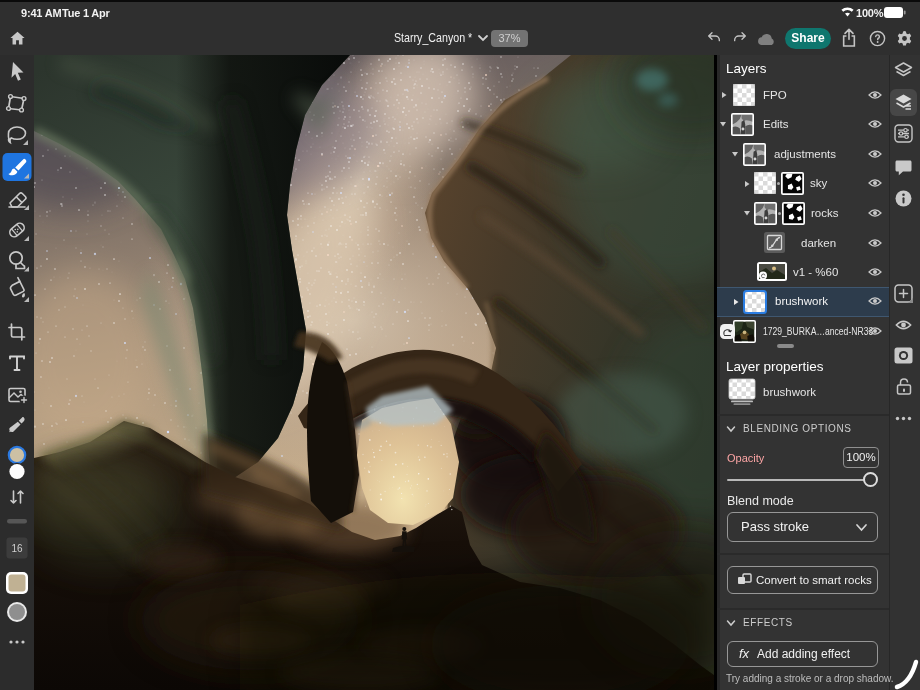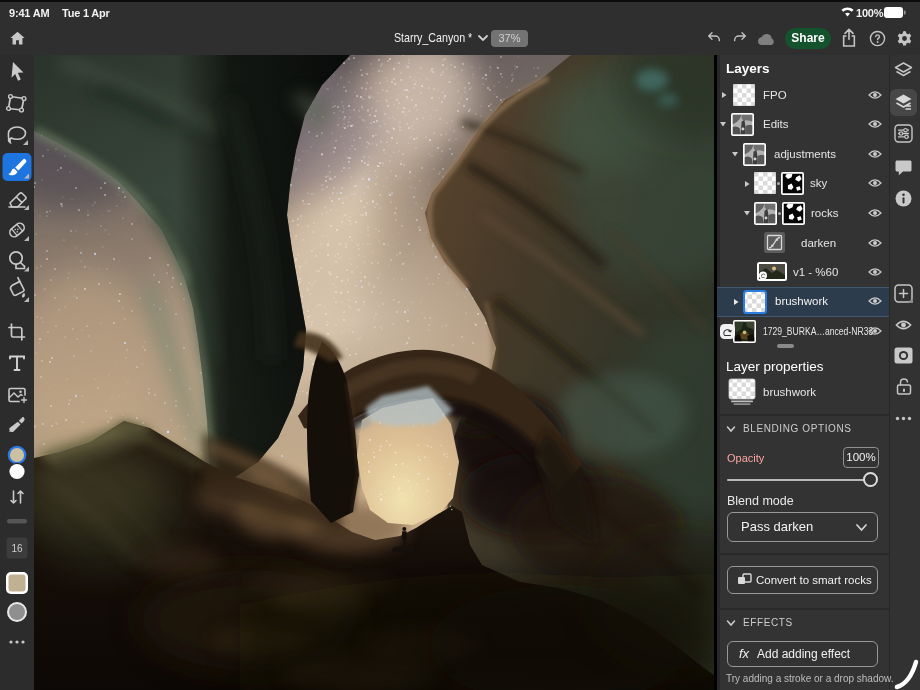--- a/index.html
+++ b/index.html
@@ -12,21 +12,21 @@
 #canvas{left:34px;top:55px;width:680px;height:635px}
 #rpanel{left:717px;top:55px;width:172px;height:635px;background:#333333;border-left:3px solid #282828}
 #rstrip{left:889px;top:55px;width:31px;height:635px;background:#323232;border-left:1px solid #272727}
 .t{position:absolute;white-space:nowrap}
 svg{display:block}
 </style></head>
 <body>
 <div class="abs" id="chrome"></div>
 <div class="abs" id="topline"></div>
 <div class="abs" id="status">
-  <span class="t" style="left:9px;top:5px">9:41 AM</span>
+  <span class="t" style="left:21px;top:5px">9:41 AM</span>
   <span class="t" style="left:62px;top:5px">Tue 1 Apr</span>
   <svg class="abs" style="left:840px;top:4px" width="15" height="12" viewBox="0 0 15 12">
       <path d="M7.5 10.6 L10 7.6 A4.2 4.2 0 0 0 5 7.6 Z M3.2 5.8 A6.3 6.3 0 0 1 11.8 5.8 L13.6 3.7 A9.3 9.3 0 0 0 1.4 3.7 Z" fill="#fff"></path>
     </svg>
   <span class="t" style="left:856px;top:5px">100%</span>
   <svg class="abs" style="left:884px;top:5px" width="22" height="11" viewBox="0 0 22 11">
       <rect x="0" y="0" width="19" height="11" rx="3" fill="#fff"></rect>
       <rect x="19.8" y="3.4" width="1.8" height="4.2" rx="1" fill="#9a9a9a"></rect>
     </svg>
 </div>
@@ -41,21 +41,21 @@
 <div class="abs" style="left:491px;top:30px;width:37px;height:17px;background:#737373;border-radius:4px;color:#cfcfcf;font-size:11px;text-align:center;line-height:17px">37%</div>
 <svg class="abs" style="left:705px;top:30px" width="18" height="16" viewBox="0 0 24 24">
     <path d="M9 4 L4 9 L9 14 M4 9 H14 A6 6 0 0 1 20 15 V16" stroke="#c4c4c4" stroke-width="2" fill="none" stroke-linecap="round" stroke-linejoin="round"></path>
   </svg>
 <svg class="abs" style="left:731px;top:30px" width="18" height="16" viewBox="0 0 24 24">
     <path d="M15 4 L20 9 L15 14 M20 9 H10 A6 6 0 0 0 4 15 V16" stroke="#c4c4c4" stroke-width="2" fill="none" stroke-linecap="round" stroke-linejoin="round"></path>
   </svg>
 <svg class="abs" style="left:756px;top:31px" width="21" height="15" viewBox="0 0 24 17">
     <path d="M6 16 A4.5 4.5 0 0 1 6.5 7.1 A6 6 0 0 1 18 8.5 A4.2 4.2 0 0 1 18 16 Z" fill="#7f7f7f"></path>
   </svg>
-<div class="abs" style="left:785px;top:28px;width:46px;height:21px;background:#14532d;border-radius:11px;color:#fff;font-size:12px;font-weight:bold;text-align:center;line-height:21px">Share</div>
+<div class="abs" style="left:785px;top:28px;width:46px;height:21px;background:#0f766e;border-radius:11px;color:#fff;font-size:12px;font-weight:bold;text-align:center;line-height:21px">Share</div>
 <svg class="abs" style="left:841px;top:28px" width="16" height="20" viewBox="0 0 24 30">
     <path d="M12 2 L12 17 M6 8 L12 2 L18 8" stroke="#c4c4c4" stroke-width="2.4" fill="none" stroke-linecap="round" stroke-linejoin="round"></path>
     <path d="M7 12 H4 V27 H20 V12 H17" stroke="#c4c4c4" stroke-width="2.4" fill="none" stroke-linecap="square"></path>
   </svg>
 <svg class="abs" style="left:869px;top:30px" width="17" height="17" viewBox="0 0 24 24">
     <circle cx="12" cy="12" r="10" stroke="#c4c4c4" stroke-width="2" fill="none"></circle>
     <path d="M9.5 9.2 A2.6 2.6 0 1 1 12.6 12 L12.3 13.6" stroke="#c4c4c4" stroke-width="2" fill="none" stroke-linecap="round"></path>
     <circle cx="12.2" cy="17" r="1.3" fill="#c4c4c4"></circle>
   </svg>
 <svg class="abs" style="left:896px;top:30px" width="17" height="17" viewBox="0 0 24 24">
@@ -2377,21 +2377,21 @@
         <path d="M14 16 L20 14 L22 18 L22 22 L15 22 Z" fill="#120e08"></path>
         <circle cx="11" cy="12" r="2" fill="#c9b57e"></circle>
       </symbol>
 <symbol id="eye" viewBox="0 0 14 10">
         <path d="M1 5 Q7 -1.2 13 5 Q7 11.2 1 5 Z" fill="none" stroke="#c9c9c9" stroke-width="1.2"></path>
         <circle cx="7" cy="5" r="2" fill="#c9c9c9"></circle>
       </symbol>
 </defs>
 </svg>
 
-<span class="t" style="left:726px;top:61px;color:#fff;font-size:13.5px;font-weight:bold">Layers</span>
+<span class="t" style="left:726px;top:61px;color:#fff;font-size:13.5px;font-weight:normal">Layers</span>
 
 <svg class="abs" style="left:721px;top:91px" width="6" height="8" viewBox="0 0 6 8">
     <path d="M1 1 L5.5 4 L1 7 Z" fill="#c9c9c9"></path>
   </svg>
 <svg class="abs" style="left:733px;top:84px" width="22" height="22">
     <rect width="22" height="22" rx="2" fill="url(#chk)" stroke="#c9c9c9" stroke-width="1"></rect>
   </svg>
 <span class="t" style="left:763px;top:89px;color:#e4e4e4;font-size:11.5px">FPO</span>
 <svg class="abs" style="left:868px;top:90px" width="14" height="10">
     <use href="#eye"></use>
@@ -2530,21 +2530,21 @@
 <svg class="abs" style="left:726px;top:425px" width="10" height="8" viewBox="0 0 10 8">
     <path d="M1.5 2 L5 6 L8.5 2" stroke="#cdcdcd" stroke-width="1.5" fill="none" stroke-linecap="round"></path>
   </svg>
 <span class="t" style="left:743px;top:423px;color:#cdcdcd;font-size:10px;letter-spacing:0.6px">BLENDING OPTIONS</span>
 <span class="t" style="left:727px;top:452px;color:#fca5a5;font-size:11px">Opacity</span>
 <div class="abs" style="left:843px;top:447px;width:36px;height:21px;border:1px solid #8f8f8f;border-radius:4px;color:#f0f0f0;font-size:11.5px;text-align:center;line-height:19px">100%</div>
 <div class="abs" style="left:727px;top:479px;width:150px;height:2px;background:#b9b9b9;border-radius:1px"></div>
 <div class="abs" style="left:863px;top:472px;width:15px;height:15px;border-radius:50%;border:2.5px solid #dcdcdc;background:#333"></div>
 <span class="t" style="left:727px;top:494px;color:#e8e8e8;font-size:12.5px">Blend mode</span>
 <div class="abs" style="left:727px;top:512px;width:151px;height:30px;border:1.4px solid #979797;border-radius:6px"></div>
-<span class="t" style="left:741px;top:519px;color:#f2f2f2;font-size:13px">Pass darken</span>
+<span class="t" style="left:741px;top:519px;color:#f2f2f2;font-size:13px">Pass stroke</span>
 <svg class="abs" style="left:855px;top:523px" width="13" height="9" viewBox="0 0 13 9">
     <path d="M2 2 L6.5 7 L11 2" stroke="#d5d5d5" stroke-width="1.7" fill="none" stroke-linecap="round"></path>
   </svg>
 <div class="abs" style="left:717px;top:553px;width:172px;height:2px;background:#2a2a2a"></div>
 
 <div class="abs" style="left:727px;top:566px;width:151px;height:28px;border:1.4px solid #979797;border-radius:6px"></div>
 <svg class="abs" style="left:737px;top:573px" width="15" height="14" viewBox="0 0 15 14">
     <rect x="1" y="4" width="7" height="7" rx="1" fill="#d9d9d9"></rect>
     <rect x="6" y="1" width="8" height="8" rx="1" fill="none" stroke="#d9d9d9" stroke-width="1.4"></rect>
   </svg>

